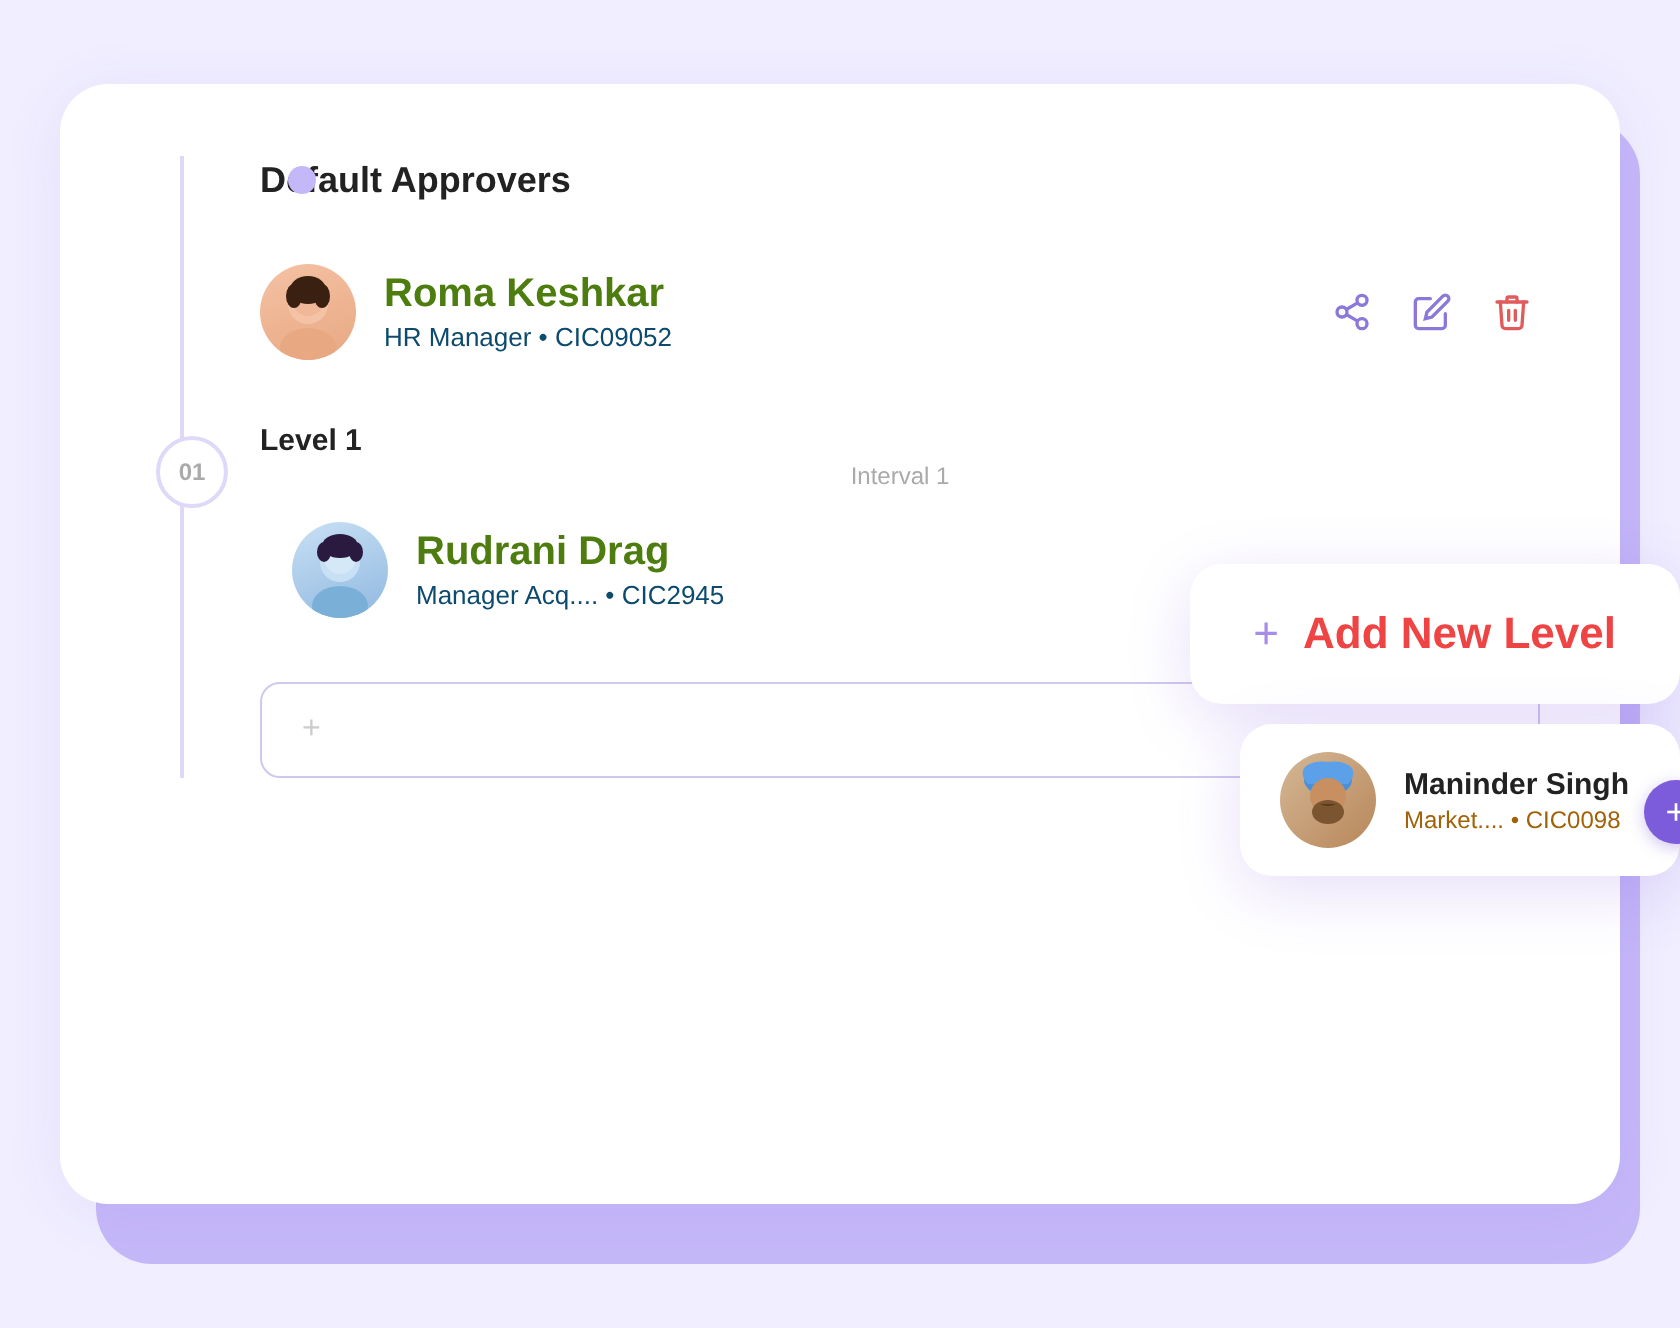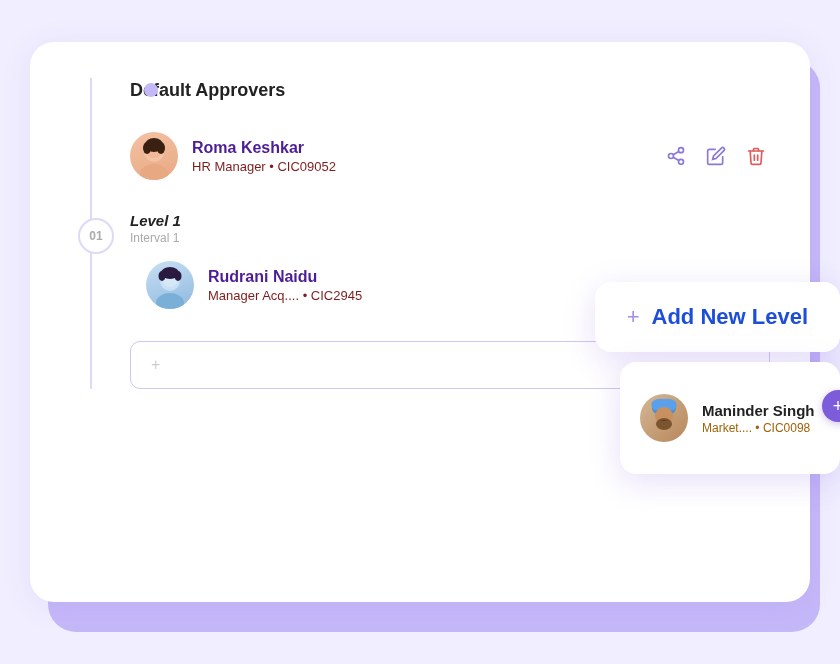--- a/index.html
+++ b/index.html
@@ -97,28 +97,28 @@
       width: 100%;
       height: 100%;
     }
 
     .approver-info {
       display: flex;
       flex-direction: column;
     }
 
     .approver-name {
-      font-size: 16px;
+      font-size: 20px;
       font-weight: 700;
-      color: #4c1d95;
+      color: #4d7c0f;
     }
 
     .approver-sub {
       font-size: 13px;
-      color: #7f1d1d;
+      color: #0c4a6e;
       margin-top: 2px;
     }
 
     .approver-actions {
       display: flex;
       gap: 12px;
       margin-left: auto;
       align-items: center;
     }
 
@@ -157,27 +157,27 @@
       font-size: 12px;
       font-weight: 600;
       color: #aaa;
     }
 
     .level-title {
       font-size: 15px;
       font-weight: 700;
       color: #222;
       margin-bottom: 2px;
-      font-style: italic;
     }
 
     .level-sub {
       font-size: 12px;
       color: #aaa;
       margin-bottom: 16px;
+      text-align: center;
     }
 
     
     .drag-drop-zone {
       border: 1.5px solid #d0c8f0;
       border-radius: 10px;
       padding: 14px 20px;
       display: flex;
       align-items: center;
       gap: 10px;
@@ -210,32 +210,32 @@
 
     .add-new-level-plus {
       font-size: 22px;
       color: #a78de8;
       font-weight: 300;
     }
 
     .add-new-level-text {
       font-size: 22px;
       font-weight: 700;
-      color: #1d4ed8;
+      color: #ef4444;
     }
 
     
     .maninder-card {
       position: absolute;
       right: -30px;
       top: 320px;
       background: #fff;
       border-radius: 16px;
       box-shadow: 0 8px 32px rgba(120, 80, 220, 0.18);
-      padding: 32px 20px;
+      padding: 14px 20px;
       display: flex;
       align-items: center;
       gap: 14px;
       z-index: 10;
       min-width: 220px;
     }
 
     .maninder-avatar {
       width: 48px;
       height: 48px;
@@ -379,21 +379,21 @@
               <svg class="person-svg" viewBox="0 0 48 48">
                 <circle cx="24" cy="20" r="10" fill="#c8e0f4"></circle>
                 <ellipse cx="24" cy="42" rx="14" ry="10" fill="#7ab0d8"></ellipse>
                 <circle cx="24" cy="18" r="8" fill="#d4e8f8"></circle>
                 <ellipse cx="24" cy="12" rx="9" ry="6" fill="#2a1a40"></ellipse>
                 <ellipse cx="16" cy="15" rx="3.5" ry="5" fill="#2a1a40"></ellipse>
                 <ellipse cx="32" cy="15" rx="3.5" ry="5" fill="#2a1a40"></ellipse>
               </svg>
             </div>
             <div class="approver-info">
-              <span class="approver-name">Rudrani Naidu</span>
+              <span class="approver-name">Rudrani Drag</span>
               <span class="approver-sub">Manager Acq.... • CIC2945</span>
             </div>
           </div>
         </div>
 
         <div class="drag-drop-zone">
           <span class="drag-drop-plus">+</span>
         </div>
       </div>
     </div>

